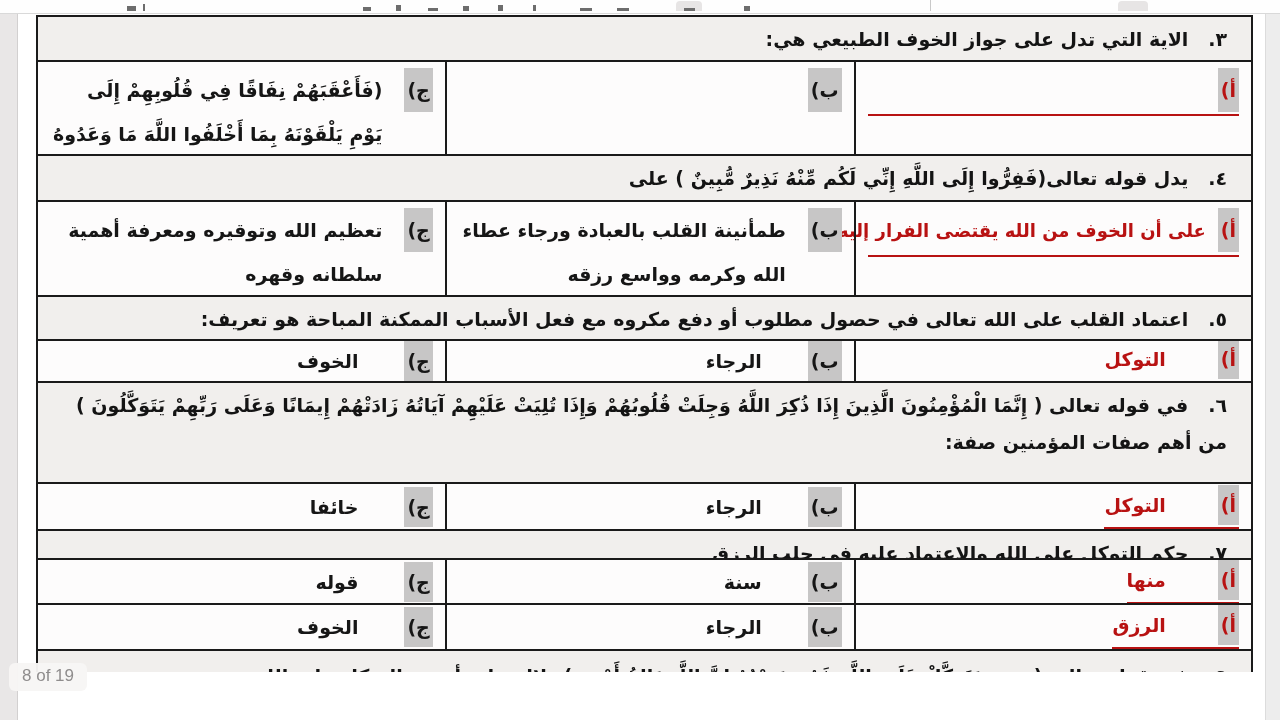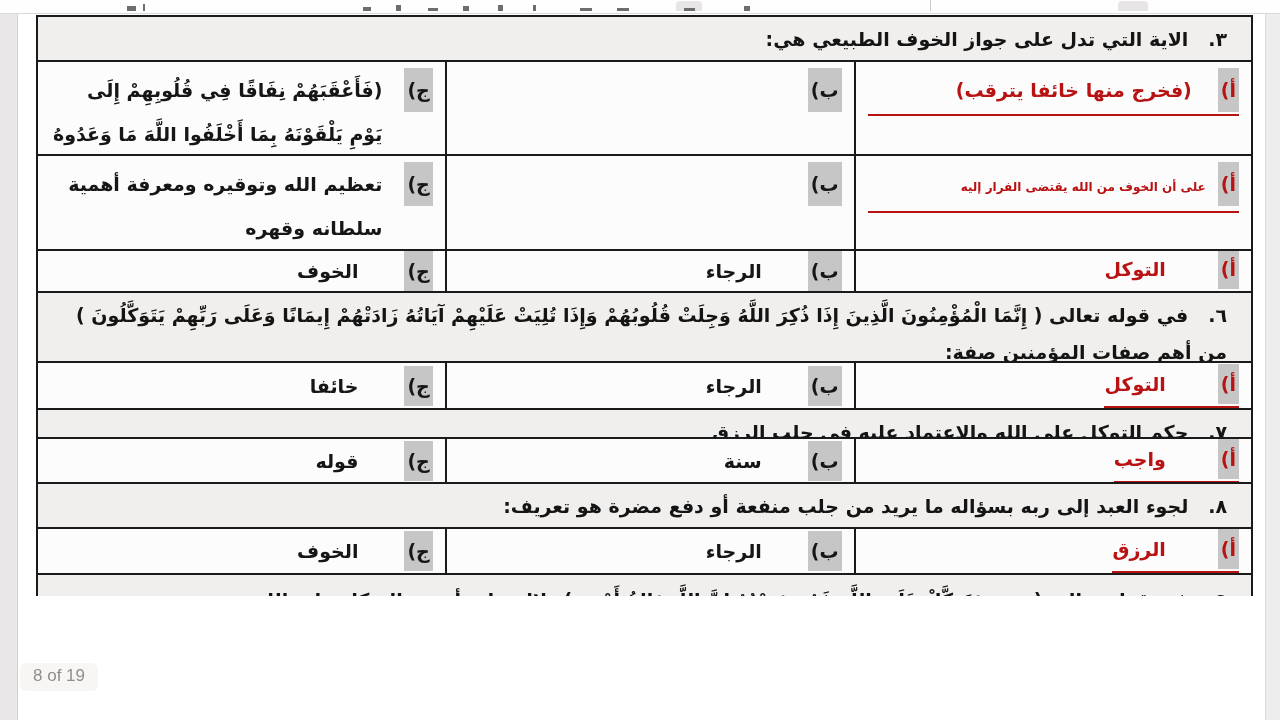--- a/index.html
+++ b/index.html
@@ -12,21 +12,21 @@
     border-bottom:1px solid #d9d9d9;z-index:30;}
   .tf{position:absolute;bottom:2px;background:#6d6d6d;}
   .tf.pill{background:#e7e5e5;border-radius:4px 4px 0 0;}
   .tf.divider{background:#c9c9c9;}
   
   .leftstrip{position:absolute;top:13px;left:0;bottom:0;width:17px;background:#e9e7e7;
     border-right:1px solid #d2d0d0;z-index:5;}
   .rightstrip{position:absolute;top:13px;right:0;bottom:0;width:14px;background:#ededed;
     border-left:1px solid #dcdcdc;z-index:5;}
   
-  .pageind{position:absolute;left:20px;top:663px;z-index:60;direction:ltr;
+  .pageind{position:absolute;left:9px;top:663px;z-index:60;direction:ltr;
     font-family:"Liberation Sans",sans-serif;font-size:17px;color:#8f8d8d;
     background:rgba(247,246,245,.96);padding:3px 13px 5px 13px;border-radius:6px;}
   
   .qtable{position:absolute;top:15px;left:36px;width:1217px;box-sizing:border-box;
     border:2.5px solid #1a1a1a;border-bottom:none;background:#fdfcfc;z-index:10;}
   .trow{box-sizing:border-box;border-top:2.5px solid #1a1a1a;overflow:hidden;}
   .trow.first{border-top:none;}
   .qtitle-row{background:#f1efed;}
   .qtitle{padding:4px 24px 0 12px;font-size:19px;font-weight:700;line-height:37px;
     color:#141414;white-space:pre-wrap;}
@@ -38,21 +38,21 @@
   .tall .cell{padding-top:6px;}
   .opt{display:flex;align-items:baseline;font-size:19px;font-weight:700;
     color:#161616;line-height:40px;min-width:0;}
   .tall .opt{line-height:44px;}
   .olabel{background:#c7c6c6;padding:0 3px;margin-left:22px;flex:0 0 auto;}
   .single .olabel{margin-left:46px;}
   .tall .otext{flex:1 1 auto;}
   .red{color:#b81212;border-bottom:2.5px solid #b81212;padding-bottom:2px;}
   .red .olabel{color:#b81212;margin-left:0;}
   .red .otext{flex:0 1 auto;white-space:normal;}
-  .q4red .otext{font-size:12px;white-space:nowrap;}
+  .q4red .otext{font-size:18px;white-space:nowrap;}
   .rgap{display:inline-block;width:26px;flex:0 0 auto;}
   .single .rgap{width:52px;}
   .partial .qtitle{padding-top:7px;}
 </style>
 </head>
 <body>
 
 <div class="toolbar">
   <div class="tf" style="left:127px;width:9px;height:5px"></div>
   <div class="tf" style="left:143px;width:2px;height:7px"></div>
@@ -79,57 +79,63 @@
 <div class="qtable">
 
   <div class="trow qtitle-row first" style="height:43px">
     <div class="qtitle">٣.   الاية التي تدل على جواز الخوف الطبيعي هي:</div>
   </div>
   <div class="trow opts-row tall" style="height:94px">
     <div class="cell a">
       <div class="opt red">
         <span class="olabel">أ)</span>
         <span class="rgap"></span>
-        <span class="otext">(فخرج منها خائفا يترقب)</span>
       </div>
     </div>
     <div class="cell b">
       <div class="opt">
         <span class="olabel">ب)</span>
       </div>
     </div>
     <div class="cell c">
       <div class="opt">
         <span class="olabel">ج)</span>
         <span class="otext">(فَأَعْقَبَهُمْ نِفَاقًا فِي قُلُوبِهِمْ إِلَى يَوْمِ يَلْقَوْنَهُ بِمَا أَخْلَفُوا اللَّهَ مَا وَعَدُوهُ وَبِمَا كَانُوا يَكْذِبُونَ)</span>
       </div>
     </div>
   </div>
 
+  <div class="trow qtitle-row" style="height:46px">
+    <div class="qtitle">٤.   يدل قوله تعالى(فَفِرُّوا إِلَى اللَّهِ إِنِّي لَكُم مِّنْهُ نَذِيرٌ مُّبِينٌ ) على</div>
+  </div>
   <div class="trow opts-row tall" style="height:95px">
     <div class="cell a">
       <div class="opt red q4red">
         <span class="olabel">أ)</span>
         <span class="rgap" style="width:12px"></span>
         <span class="otext">على أن الخوف من الله يقتضى الفرار إليه</span>
       </div>
     </div>
     <div class="cell b">
       <div class="opt">
         <span class="olabel">ب)</span>
+        <span class="otext">طمأنينة القلب بالعبادة ورجاء عطاء الله وكرمه وواسع رزقه</span>
       </div>
     </div>
     <div class="cell c">
       <div class="opt">
         <span class="olabel">ج)</span>
         <span class="otext">تعظيم الله وتوقيره ومعرفة أهمية سلطانه وقهره</span>
       </div>
     </div>
   </div>
 
+  <div class="trow qtitle-row" style="height:44px">
+    <div class="qtitle">٥.   اعتماد القلب على الله تعالى في حصول مطلوب أو دفع مكروه مع فعل الأسباب الممكنة المباحة هو تعريف:</div>
+  </div>
   <div class="trow opts-row single" style="height:42px">
     <div class="cell a">
       <div class="opt red">
         <span class="olabel">أ)</span>
         <span class="rgap"></span>
         <span class="otext">التوكل</span>
       </div>
     </div>
     <div class="cell b">
       <div class="opt">
@@ -138,21 +144,21 @@
       </div>
     </div>
     <div class="cell c">
       <div class="opt">
         <span class="olabel">ج)</span>
         <span class="otext">الخوف</span>
       </div>
     </div>
   </div>
 
-  <div class="trow qtitle-row" style="height:70px">
+  <div class="trow qtitle-row" style="height:101px">
     <div class="qtitle">٦.   في قوله تعالى ( إِنَّمَا الْمُؤْمِنُونَ الَّذِينَ إِذَا ذُكِرَ اللَّهُ وَجِلَتْ قُلُوبُهُمْ وَإِذَا تُلِيَتْ عَلَيْهِمْ آيَاتُهُ زَادَتْهُمْ إِيمَانًا وَعَلَى رَبِّهِمْ يَتَوَكَّلُونَ ) من أهم صفات المؤمنين صفة:</div>
   </div>
   <div class="trow opts-row single" style="height:47px">
     <div class="cell a">
       <div class="opt red">
         <span class="olabel">أ)</span>
         <span class="rgap"></span>
         <span class="otext">التوكل</span>
       </div>
     </div>
@@ -171,40 +177,37 @@
   </div>
 
   <div class="trow qtitle-row" style="height:29px">
     <div class="qtitle">٧.   حكم التوكل على الله والاعتماد عليه في جلب الرزق</div>
   </div>
   <div class="trow opts-row single" style="height:45px">
     <div class="cell a">
       <div class="opt red">
         <span class="olabel">أ)</span>
         <span class="rgap"></span>
-        <span class="otext">واجب</span>
+        <span class="otext">منها</span>
       </div>
     </div>
     <div class="cell b">
       <div class="opt">
         <span class="olabel">ب)</span>
         <span class="otext">سنة</span>
       </div>
     </div>
     <div class="cell c">
       <div class="opt">
         <span class="olabel">ج)</span>
         <span class="otext">قوله</span>
       </div>
     </div>
   </div>
 
-  <div class="trow qtitle-row" style="height:45px">
-    <div class="qtitle">٨.   لجوء العبد إلى ربه بسؤاله ما يريد من جلب منفعة أو دفع مضرة هو تعريف:</div>
-  </div>
   <div class="trow opts-row single" style="height:46px">
     <div class="cell a">
       <div class="opt red">
         <span class="olabel">أ)</span>
         <span class="rgap"></span>
         <span class="otext">الرزق</span>
       </div>
     </div>
     <div class="cell b">
       <div class="opt">

